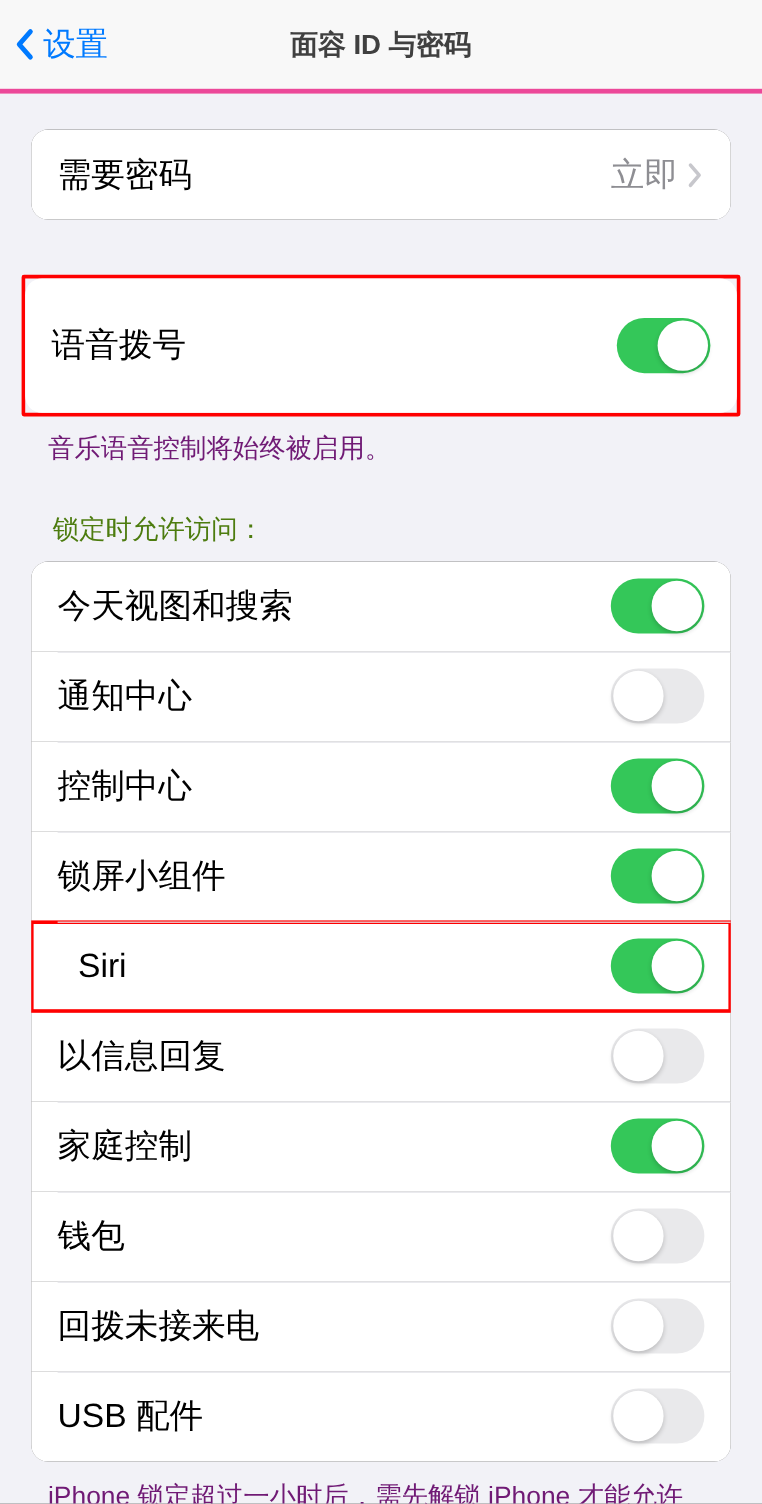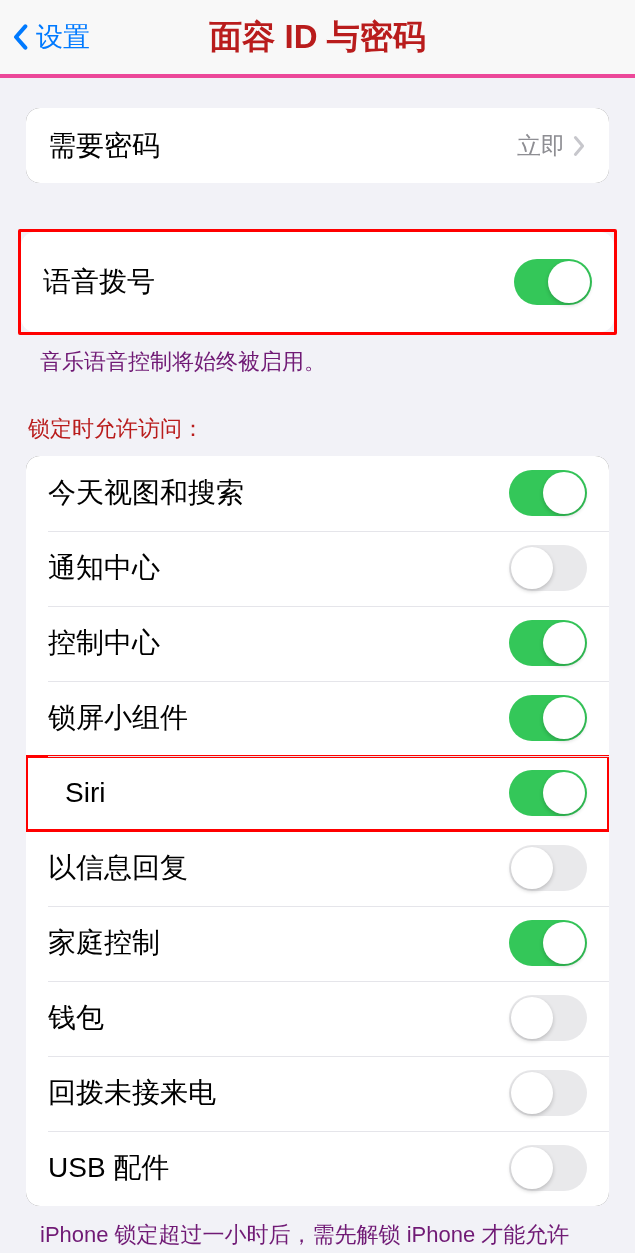--- a/index.html
+++ b/index.html
@@ -36,23 +36,23 @@
       height: 32px;
       margin-right: 6px;
       display: flex;
       align-items: center;
       justify-content: center;
     }
     .nav-title {
       position: absolute;
       left: 50%;
       transform: translateX(-50%);
-      font-size: 33px;
+      font-size: 23px;
       font-weight: 600;
-      color: #b91c1c;
+      color: #404040;
     }
     .content {
       padding: 0;
     }
     .spacer {
       height: 30px;
     }
     .group {
       margin: 0 26px 0 26px;
       background: #737373;
@@ -75,21 +75,21 @@
       right: 0;
       height: 1px;
       background: #e5e5ea;
     }
     .row-label {
       font-size: 28px;
       color: #000;
       flex: 1;
     }
     .row-value {
-      font-size: 24px;
+      font-size: 28px;
       color: #8e8e93;
       margin-right: 8px;
     }
     .chevron-right {
       color: #c7c7cc;
       width: 14px;
       height: 24px;
       display: flex;
       align-items: center;
     }
@@ -123,31 +123,31 @@
     .toggle.off .toggle-knob {
       left: 2px;
     }
     .footer-text {
       margin: 12px 40px 0 40px;
       font-size: 22px;
       color: #701a75;
       line-height: 1.4;
     }
     .header-text {
-      margin: 0 40px 12px 28px;
+      margin: 0 40px 12px 44px;
       font-size: 22px;
-      color: #b91c1c;
+      color: #4d7c0f;
     }
     .highlight-box {
       border: 3px solid #ff0000;
       margin: 0 18px;
       border-radius: 2px;
     }
     .highlight-box .row {
-      height: 100px;
+      height: 112px;
     }
   </style>
 </head>
 <body>
 
 <div class="nav-bar">
   <div class="back-button">
     <span class="back-chevron">
       <svg viewBox="0 0 12 20" width="16" height="28">
           <path d="M10 2 L3 10 L10 18" stroke="#007aff" stroke-width="3" fill="none" stroke-linecap="round" stroke-linejoin="round"></path>

